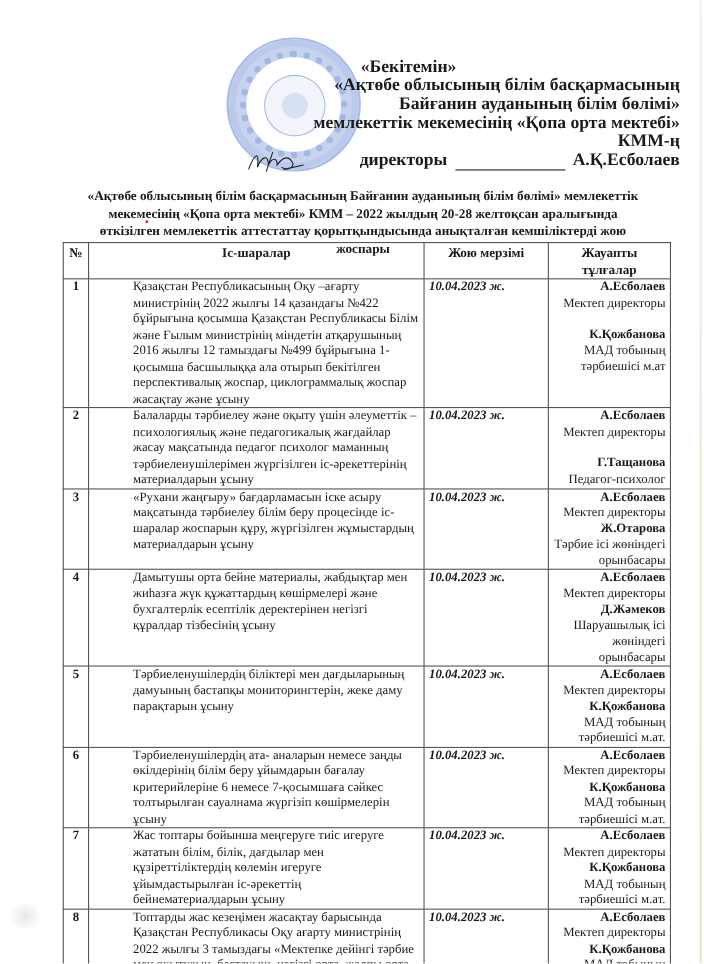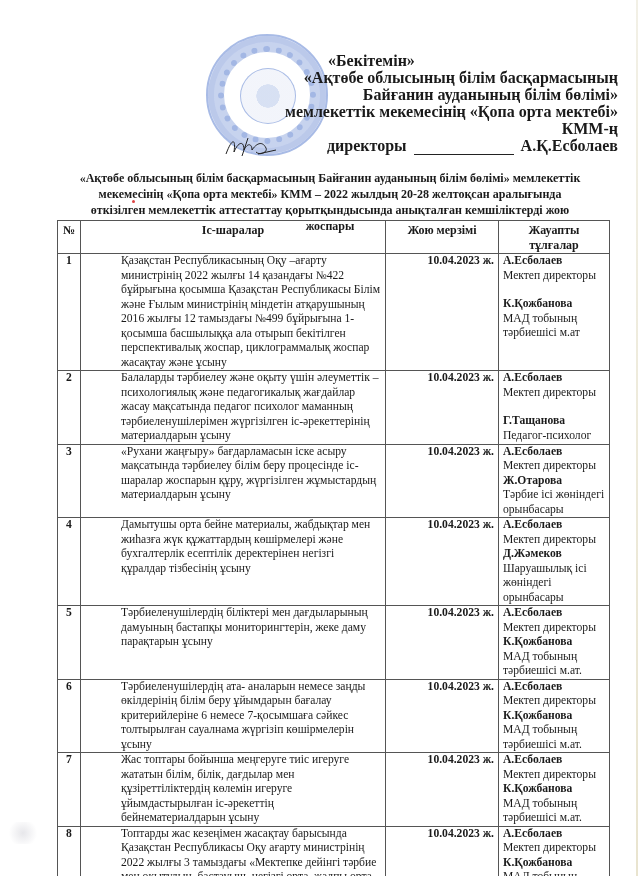--- a/index.html
+++ b/index.html
@@ -48,22 +48,22 @@
   .plan-table {
     position: absolute; left: 57px; top: 220px; width: 553px;
     border-collapse: collapse; font-size: 11.6px; line-height: 14.5px;
   }
   .plan-table th, .plan-table td {
     border: 1px solid #555; vertical-align: top; padding: 0 4px;
   }
   .plan-table th { font-weight: bold; font-size: 12px; padding-top: 2px; padding-bottom: 1px; }
   .plan-table td.num { width: 14px; text-align: center; font-weight: bold; }
   .plan-table td.act { width: 260px; text-align: left; padding-left: 40px; }
-  .plan-table td.due { width: 104px; text-align: right; font-weight: bold; }
-  .plan-table td.resp { text-align: left; }
+  .plan-table td.due { width: 104px; text-align: left; font-weight: bold; font-style: italic; }
+  .plan-table td.resp { text-align: right; }
   .resp .name { font-weight: bold; display: block; }
   .resp .role { display: block; }
   .resp .gap { display: block; height: 14px; }
   .red-dot { position: absolute; width: 3px; height: 3px; background: #d44; border-radius: 50%; }
   .smudge {
     position: absolute; left: 6px; top: 822px; width: 34px; height: 22px;
     background: radial-gradient(circle, rgba(120,120,140,0.18), rgba(255,255,255,0) 70%);
   }
 </style>
 </head>

